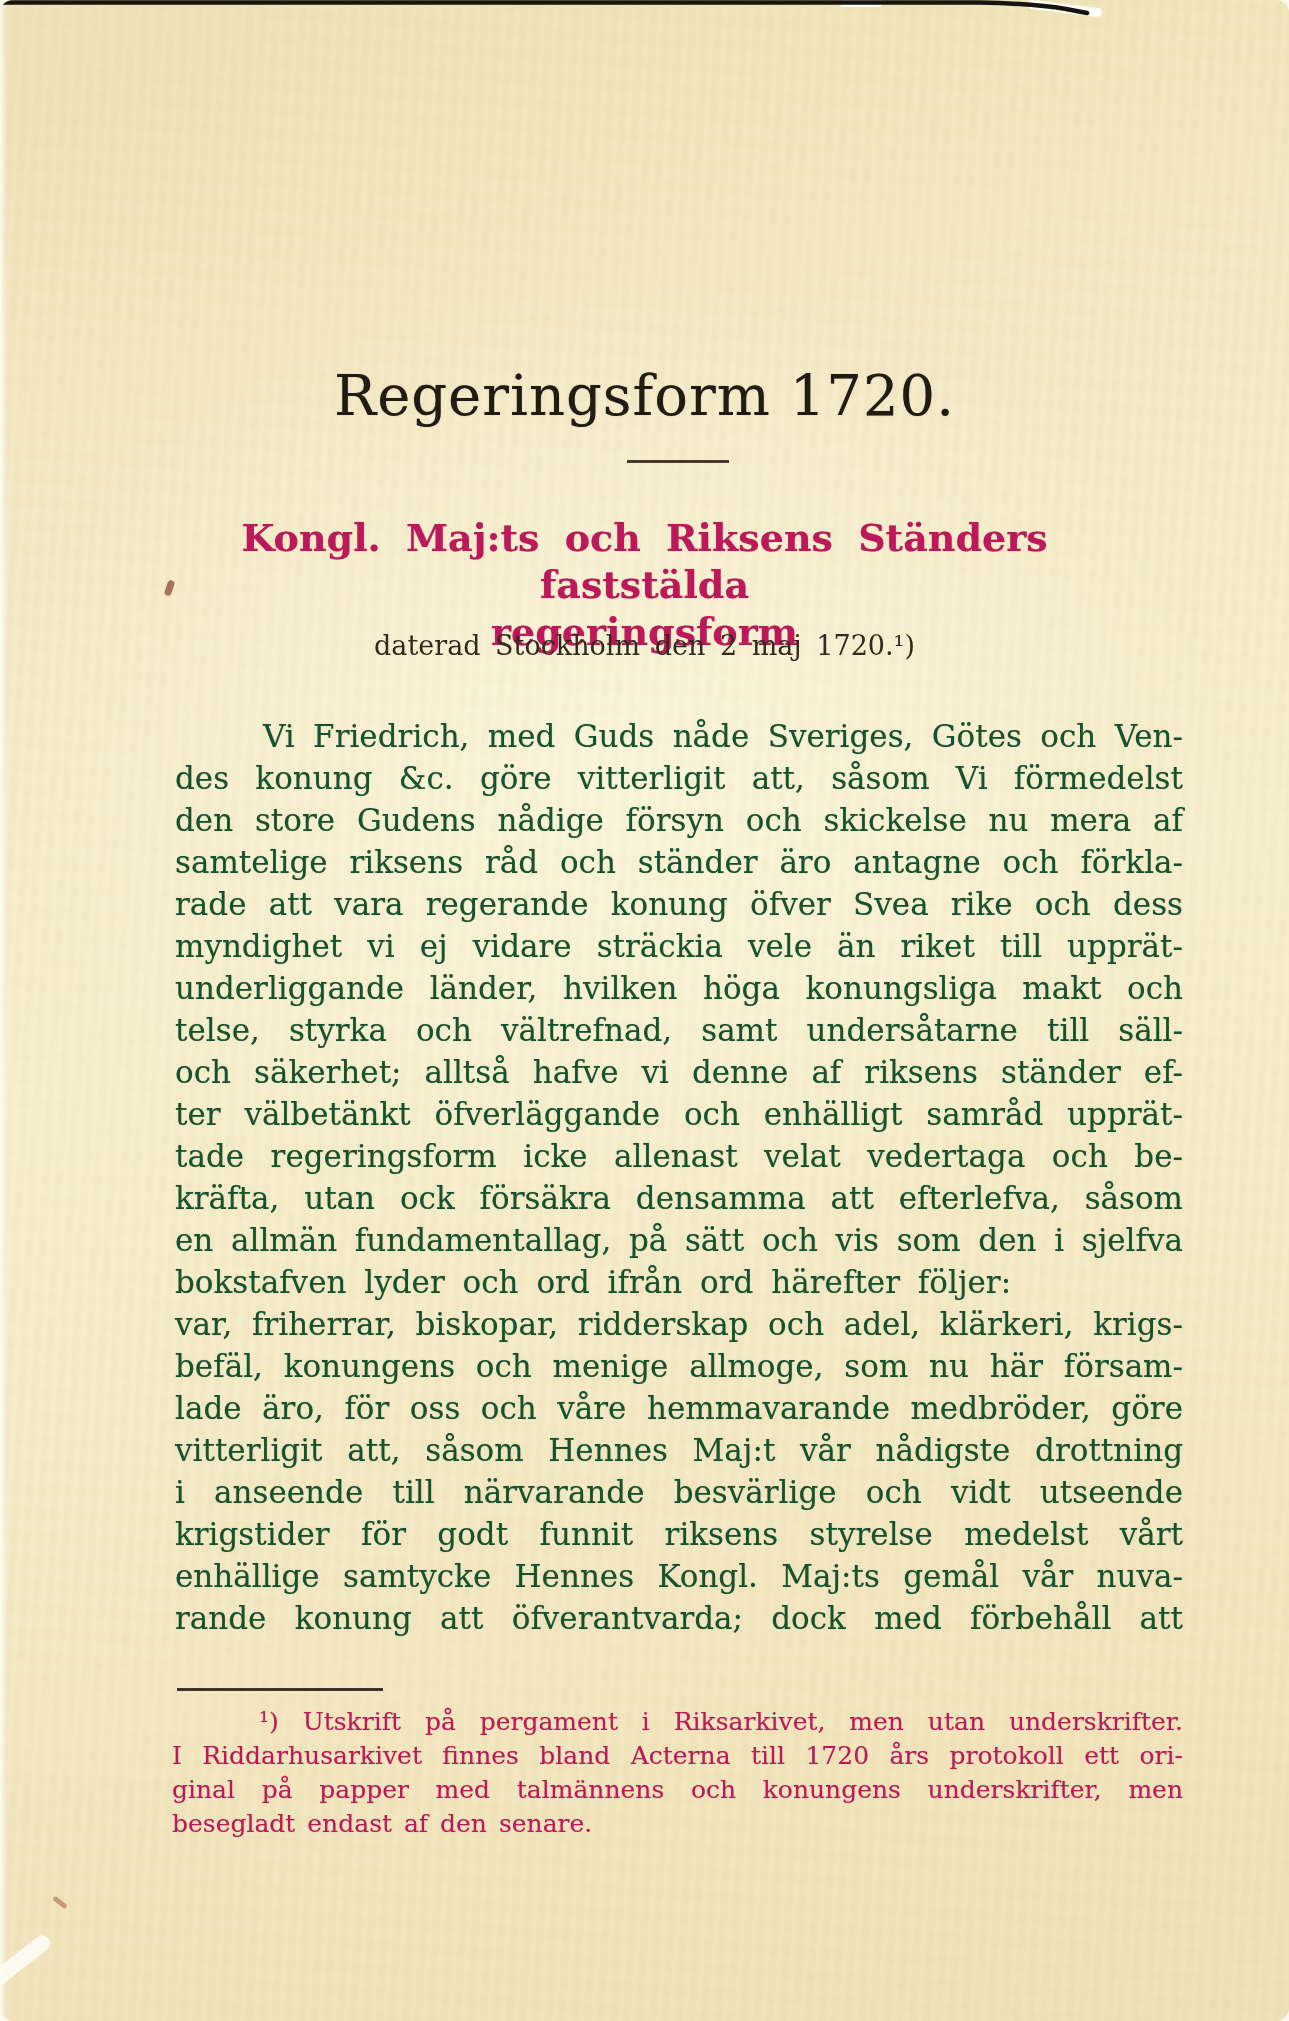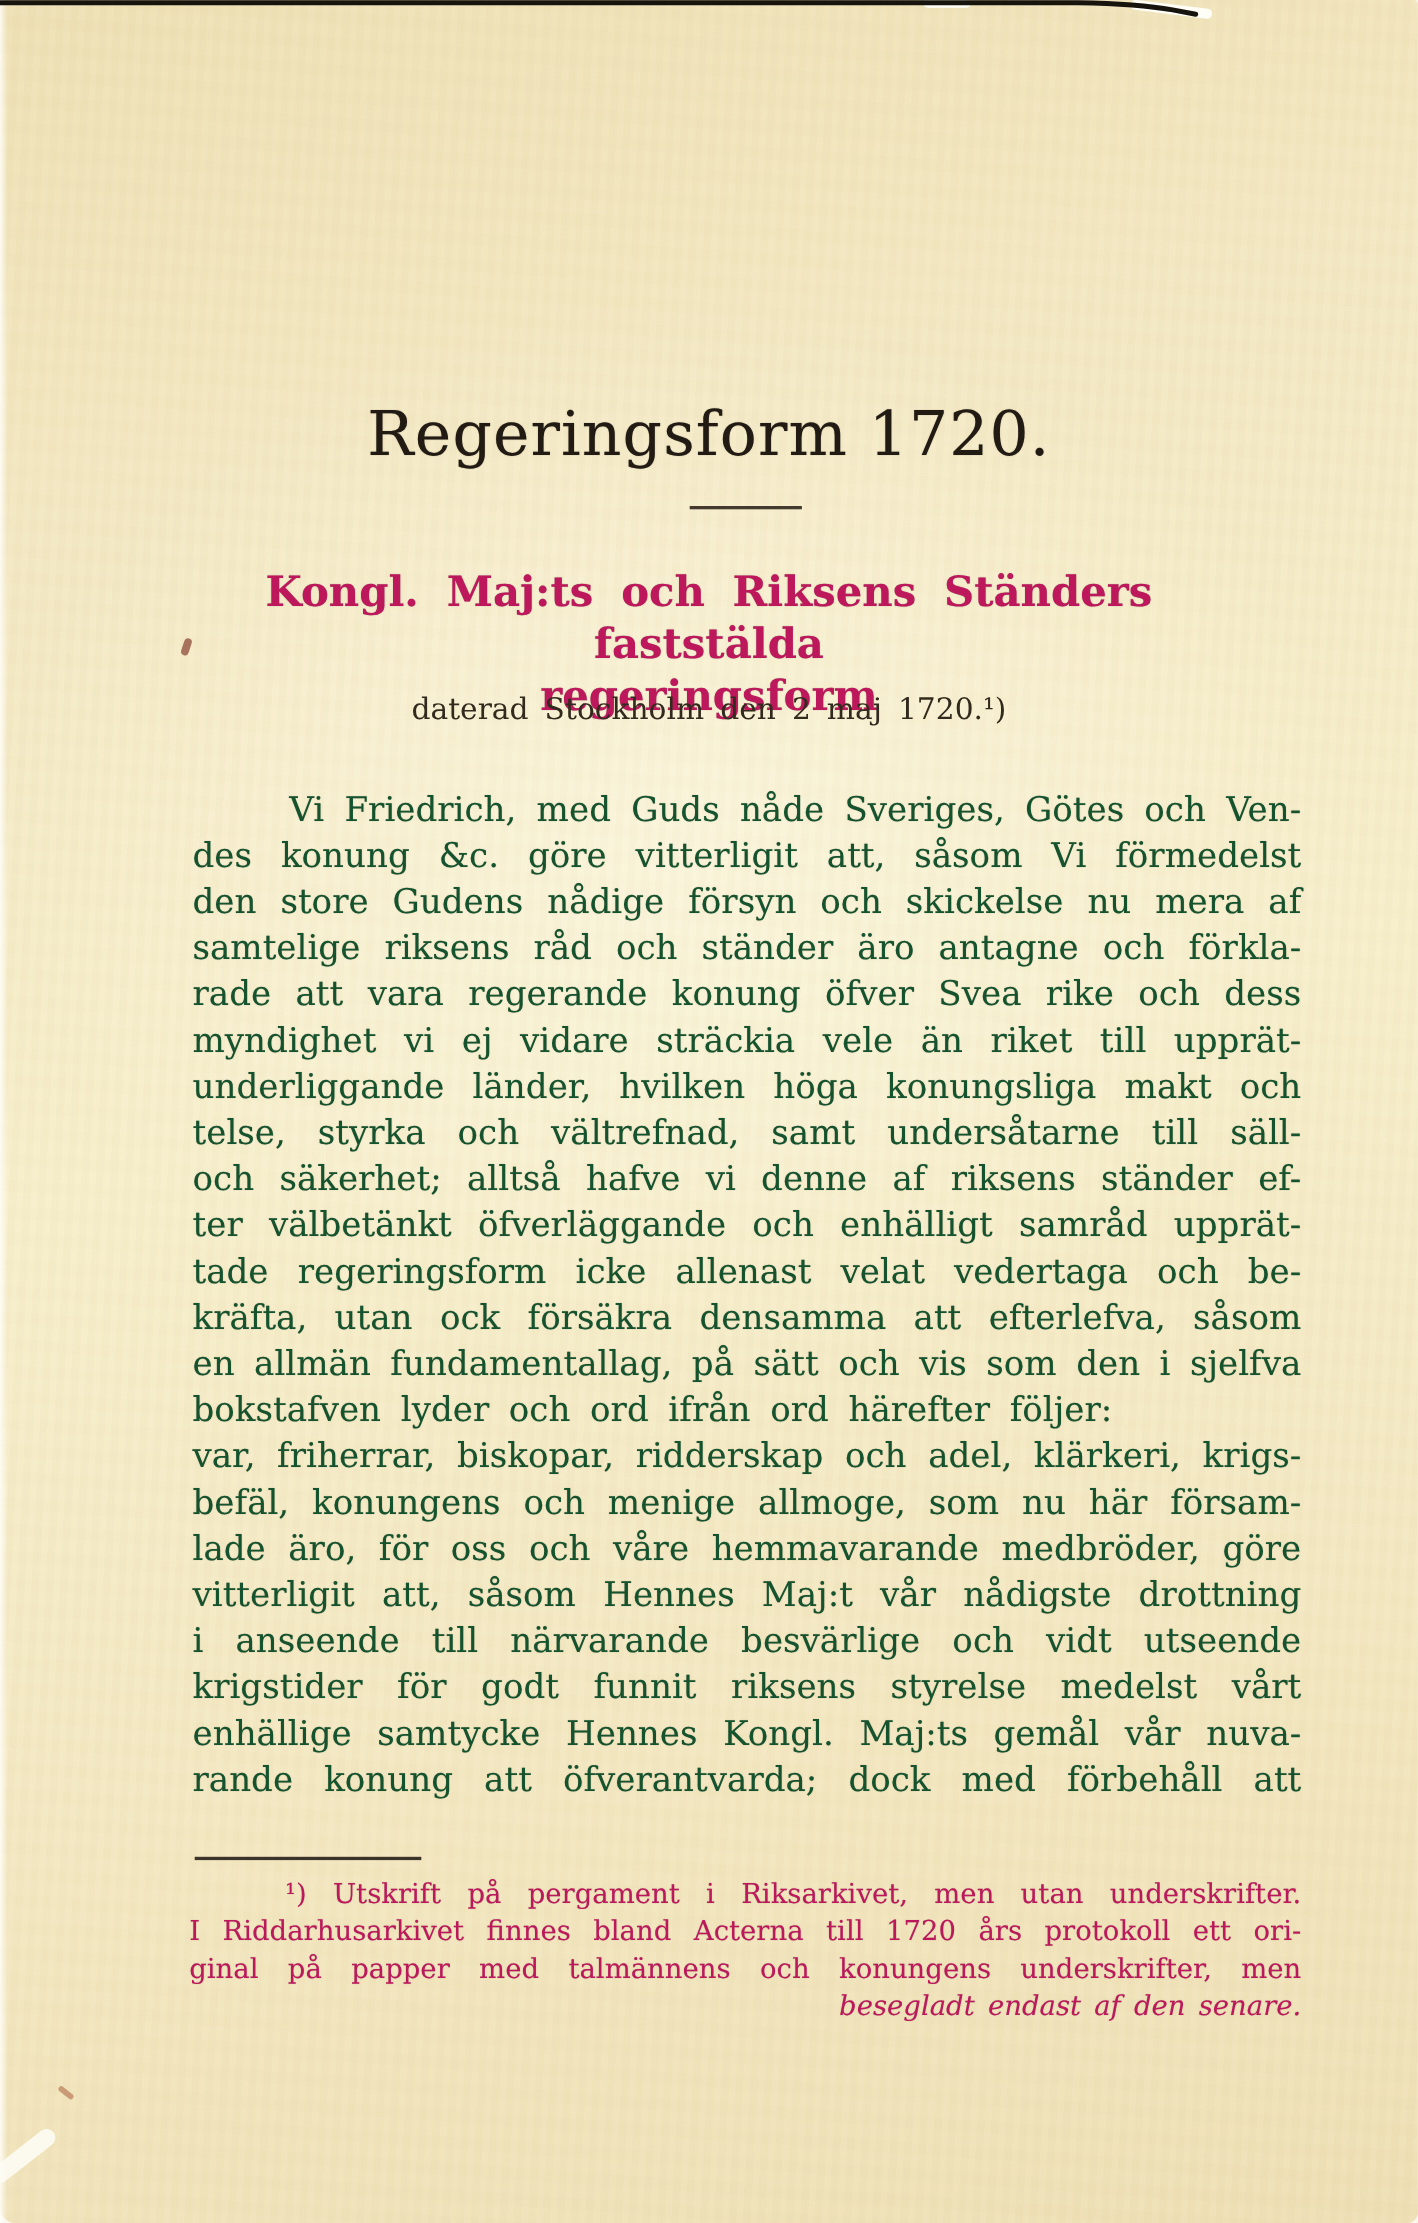--- a/index.html
+++ b/index.html
@@ -1,18 +1,19 @@
 <!DOCTYPE html>
 <html><head>
 <meta charset="utf-8">
 <style>
   html,body{margin:0;padding:0;background:#fbf8ee;}
   .canvas{
     position:relative;width:1289px;height:2021px;overflow:hidden;
     font-family:"DejaVu Serif","Liberation Serif",serif;
+    border-radius:13px;
   }
   .paper{
     position:absolute;inset:0;
     background:
       radial-gradient(ellipse 900px 700px at 48% 38%, rgba(255,252,235,.55), rgba(255,252,235,0) 70%),
       linear-gradient(168deg,#eee0b4 0%, #f3e8c3 22%, #f6eecb 48%, #f3e8c2 72%, #eedfb4 100%);
     border-radius:4px 4px 10px 14px;
   }
   .grain{
     position:absolute;inset:0;opacity:.35;pointer-events:none;
@@ -55,21 +56,21 @@
   .body-line.nojust{text-align:left;word-spacing:8px;}
   .body-line.indent{padding-left:88px;box-sizing:border-box;}
   .footnote-divider{position:absolute;left:177px;top:1688px;width:206px;height:3px;background:#3c342a;}
   .footnote{
     position:absolute;left:172px;top:1705px;width:1011px;
     font-size:25px;line-height:34px;color:#be185d;
     text-shadow:0 0 1px rgba(50,40,28,.3);
   }
   .fn-line{width:100%;}
   .fn-line.just{text-align:justify;text-align-last:justify;}
-  .fn-line.nojust{text-align:right;word-spacing:4px;font-style:italic;}
+  .fn-line.nojust{text-align:left;word-spacing:4px;}
   .fn-line.indent{padding-left:87px;box-sizing:border-box;}
 </style>
 </head>
 <body>
 
 <div class="canvas">
   <div class="paper"></div>
   <div class="grain"></div>
   <div class="left-edge"></div>
   <div class="white-speck" style="left:840px;top:0;width:42px;height:7px;"></div>

